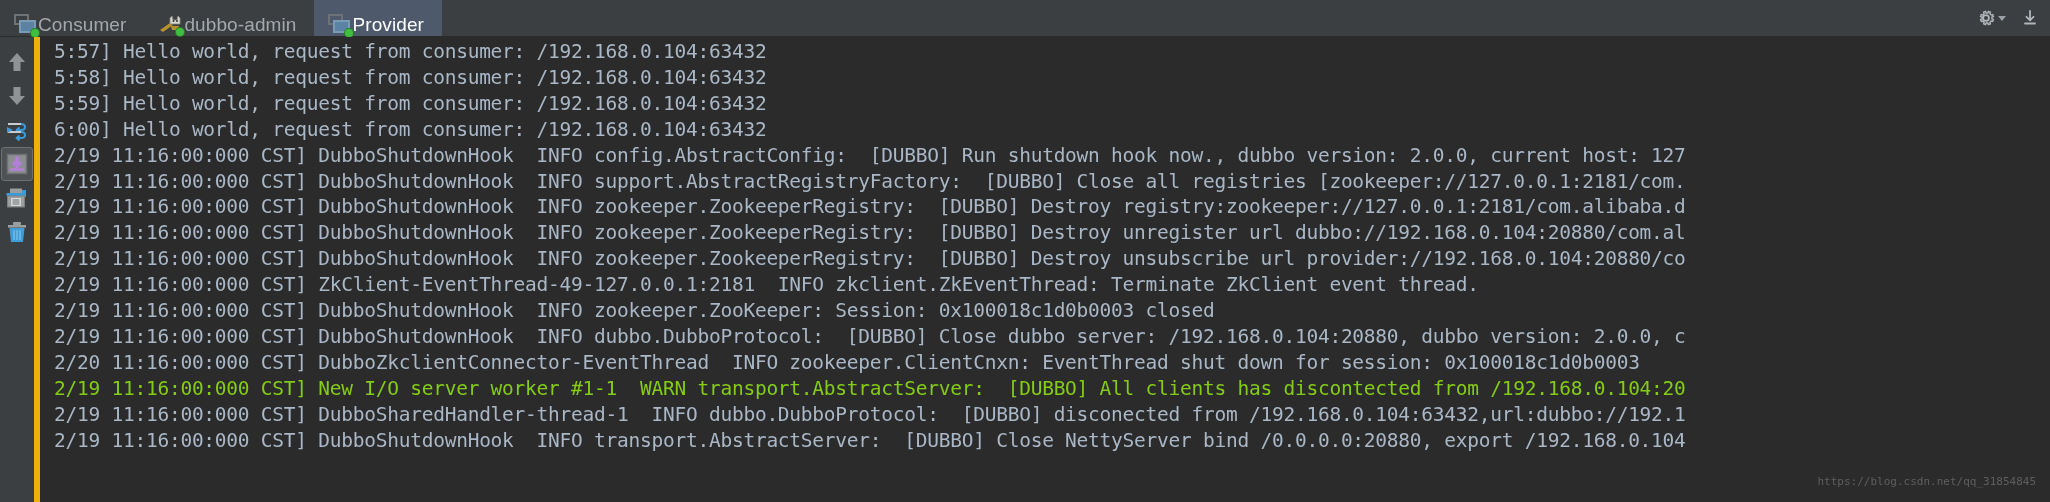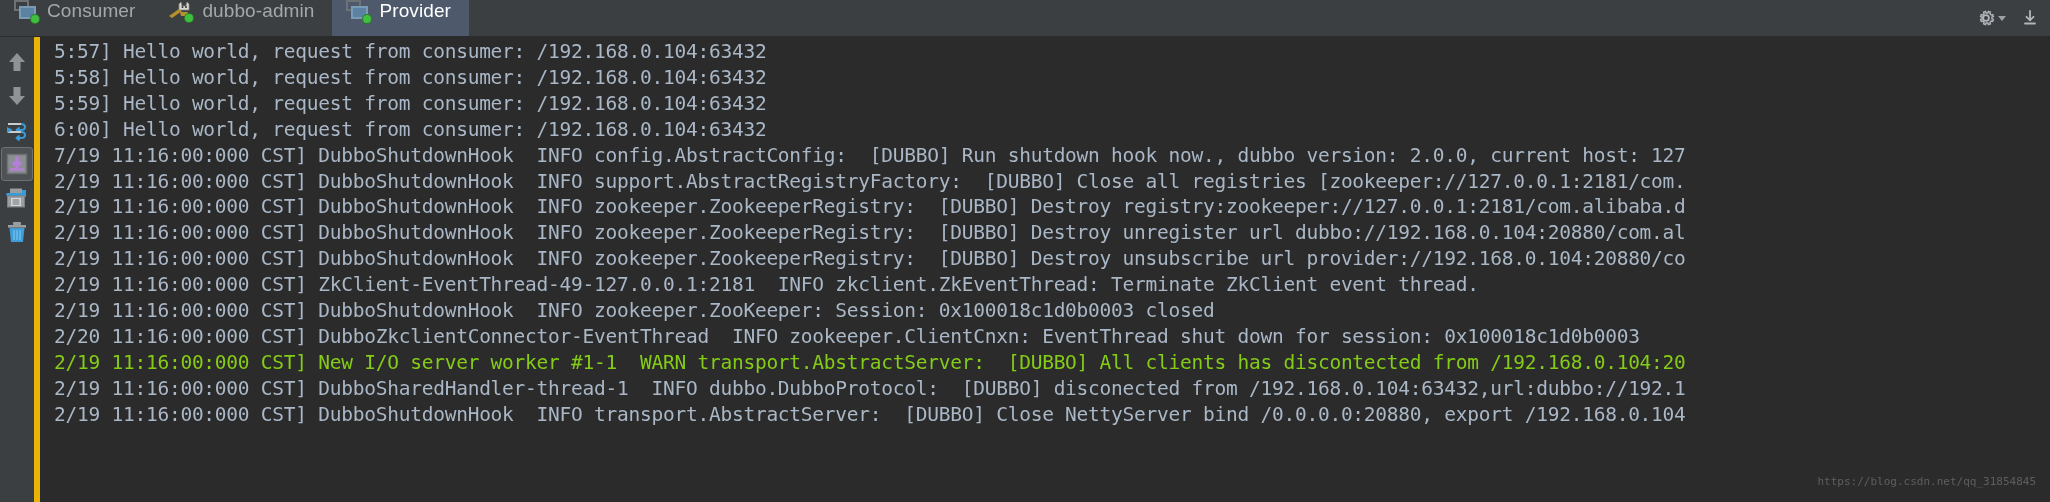--- a/index.html
+++ b/index.html
@@ -29,22 +29,21 @@
     height: 36px;
     min-height: 36px;
     background: #3c3f41;
     display: flex;
     align-items: stretch;
     position: relative;
     border-bottom: 1px solid #2b2b2b;
   }
   .tab {
     display: flex;
-    align-items: flex-start;
-    gap: 9px;
+    align-items: flex-end;
     padding: 0 18px 0 14px;
     cursor: default;
     position: relative;
     background: #3c3f41;
   }
   .tab.active {
     background: #4e5a6b;
   }
   .tab-label {
     font-size: 19px;
@@ -314,27 +313,28 @@
         </svg>
       </div>
     </div>
 
     <div class="console-wrap">
       <div class="console">
         <div class="logline">5:57] Hello world, request from consumer: /192.168.0.104:63432</div>
         <div class="logline">5:58] Hello world, request from consumer: /192.168.0.104:63432</div>
         <div class="logline">5:59] Hello world, request from consumer: /192.168.0.104:63432</div>
         <div class="logline">6:00] Hello world, request from consumer: /192.168.0.104:63432</div>
-        <div class="logline">7/19 11:16:00:000 CST] DubboShutdownHook  INFO config.AbstractConfig:  [DUBBO] Run shutdown hook now., dubbo version: 2.0.0, current host: 127</div>
+        <div class="logline">2/19 11:16:00:000 CST] DubboShutdownHook  INFO config.AbstractConfig:  [DUBBO] Run shutdown hook now., dubbo version: 2.0.0, current host: 127</div>
         <div class="logline">2/19 11:16:00:000 CST] DubboShutdownHook  INFO support.AbstractRegistryFactory:  [DUBBO] Close all registries [zookeeper://127.0.0.1:2181/com.</div>
         <div class="logline">2/19 11:16:00:000 CST] DubboShutdownHook  INFO zookeeper.ZookeeperRegistry:  [DUBBO] Destroy registry:zookeeper://127.0.0.1:2181/com.alibaba.d</div>
         <div class="logline">2/19 11:16:00:000 CST] DubboShutdownHook  INFO zookeeper.ZookeeperRegistry:  [DUBBO] Destroy unregister url dubbo://192.168.0.104:20880/com.al</div>
         <div class="logline">2/19 11:16:00:000 CST] DubboShutdownHook  INFO zookeeper.ZookeeperRegistry:  [DUBBO] Destroy unsubscribe url provider://192.168.0.104:20880/co</div>
         <div class="logline">2/19 11:16:00:000 CST] ZkClient-EventThread-49-127.0.0.1:2181  INFO zkclient.ZkEventThread: Terminate ZkClient event thread.</div>
         <div class="logline">2/19 11:16:00:000 CST] DubboShutdownHook  INFO zookeeper.ZooKeeper: Session: 0x100018c1d0b0003 closed</div>
+        <div class="logline">2/19 11:16:00:000 CST] DubboShutdownHook  INFO dubbo.DubboProtocol:  [DUBBO] Close dubbo server: /192.168.0.104:20880, dubbo version: 2.0.0, c</div>
         <div class="logline">2/20 11:16:00:000 CST] DubboZkclientConnector-EventThread  INFO zookeeper.ClientCnxn: EventThread shut down for session: 0x100018c1d0b0003</div>
         <div class="logline warn">2/19 11:16:00:000 CST] New I/O server worker #1-1  WARN transport.AbstractServer:  [DUBBO] All clients has discontected from /192.168.0.104:20</div>
         <div class="logline">2/19 11:16:00:000 CST] DubboSharedHandler-thread-1  INFO dubbo.DubboProtocol:  [DUBBO] disconected from /192.168.0.104:63432,url:dubbo://192.1</div>
         <div class="logline">2/19 11:16:00:000 CST] DubboShutdownHook  INFO transport.AbstractServer:  [DUBBO] Close NettyServer bind /0.0.0.0:20880, export /192.168.0.104</div>
       </div>
       <div class="watermark">https://blog.csdn.net/qq_31854845</div>
     </div>
 
   </div>
 </div>

